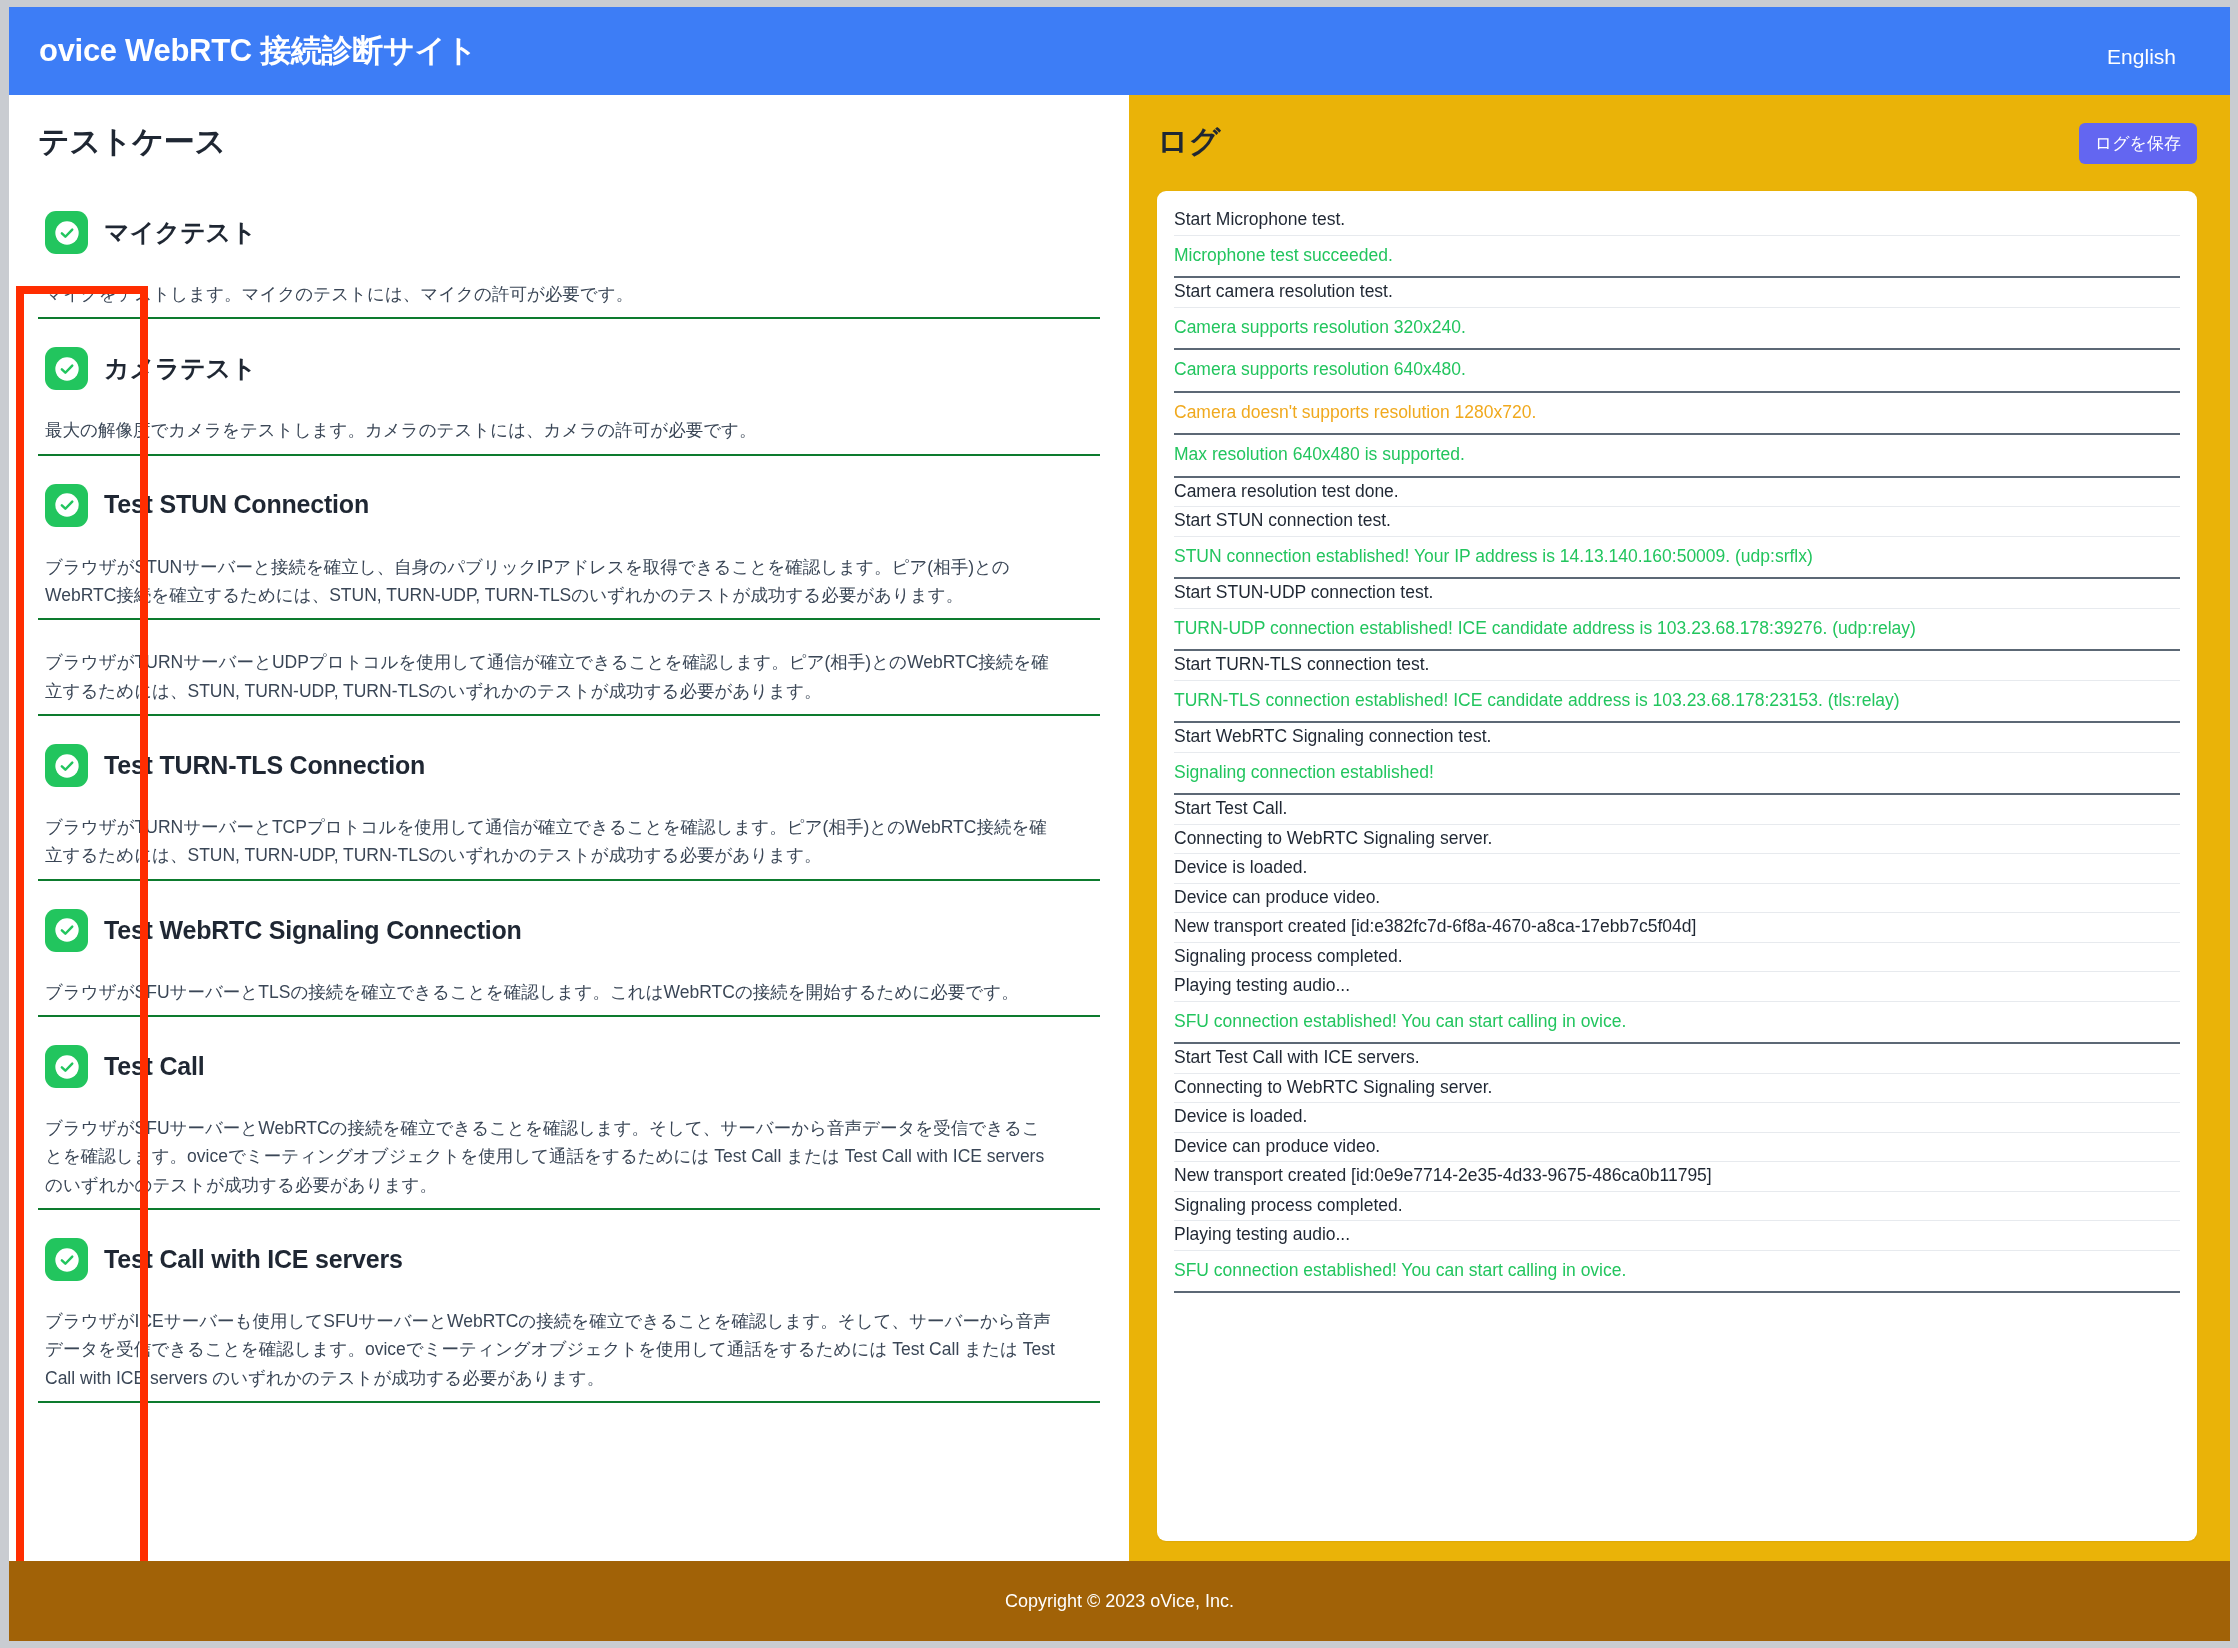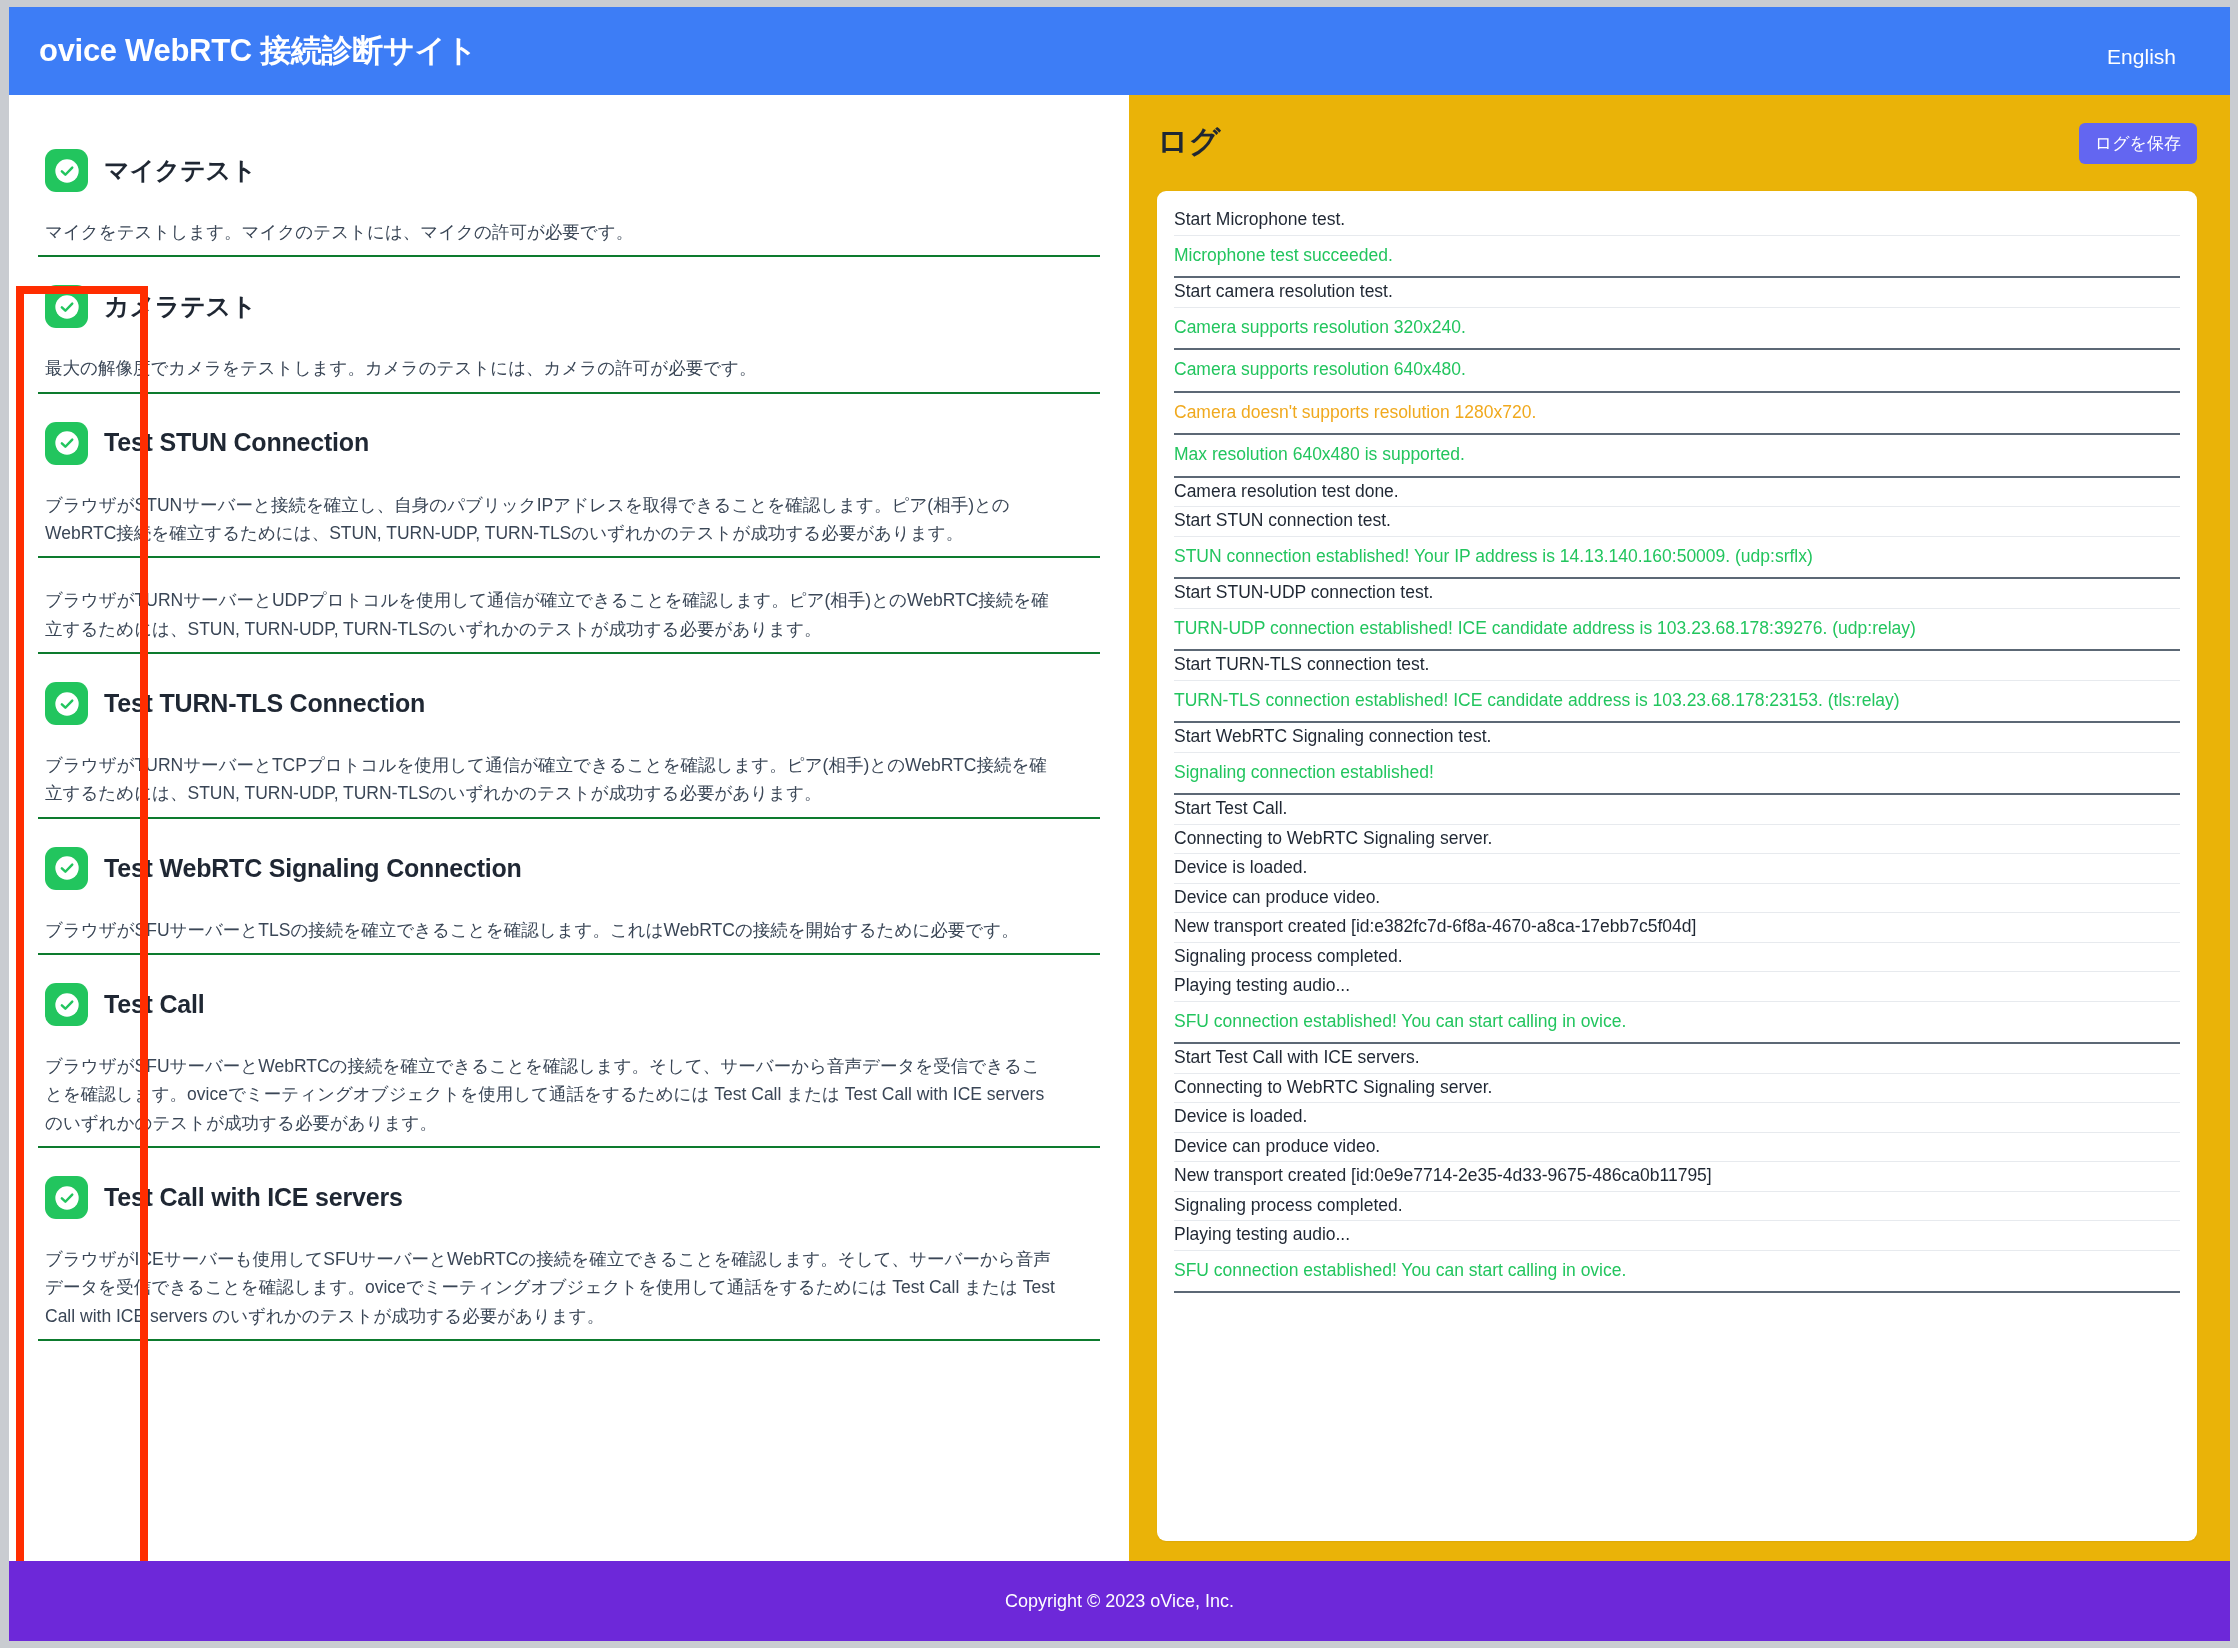--- a/index.html
+++ b/index.html
@@ -165,21 +165,21 @@
     border-bottom: 1px solid #e7eaee;
     white-space: nowrap;
     overflow: hidden;
   }
   .log-line.lvl-success { color: #22c55e; padding: 11px 0 12px 0; border-bottom: 2px solid #5c6875; }
   .log-line.lvl-warn    { color: #f0a91e; padding: 11px 0 12px 0; border-bottom: 2px solid #5c6875; }
 
   
   .site-footer {
     height: 81px;
-    background: #6d28d9;
+    background: #a16207;
     display: flex;
     align-items: center;
     justify-content: center;
     color: #ffffff;
     font-size: 18px;
   }
 
   
   .annotation-box {
     position: absolute;
@@ -198,20 +198,21 @@
 <div id="app">
 
   <header class="site-header">
     <div class="site-title">ovice WebRTC 接続診断サイト</div>
     <div class="lang-toggle">English</div>
   </header>
 
   <div class="content">
 
     <section class="left-pane">
+      <h2 class="pane-heading">テストケース</h2>
       <div class="testcase-list" id="testcase-list">
           <div class="testcase">
             <div class="tc-head">
               <span class="status-icon">
                 <svg viewBox="0 0 24 24" aria-hidden="true">
                   <circle cx="12" cy="12" r="10" fill="#ffffff"></circle>
                   <path d="M7.6 12.3 L10.6 15.2 L16.5 9.1" fill="none" stroke="#22c55e" stroke-width="2.1" stroke-linecap="round" stroke-linejoin="round"></path>
                 </svg>
               </span>
               <span class="tc-title">マイクテスト</span>

